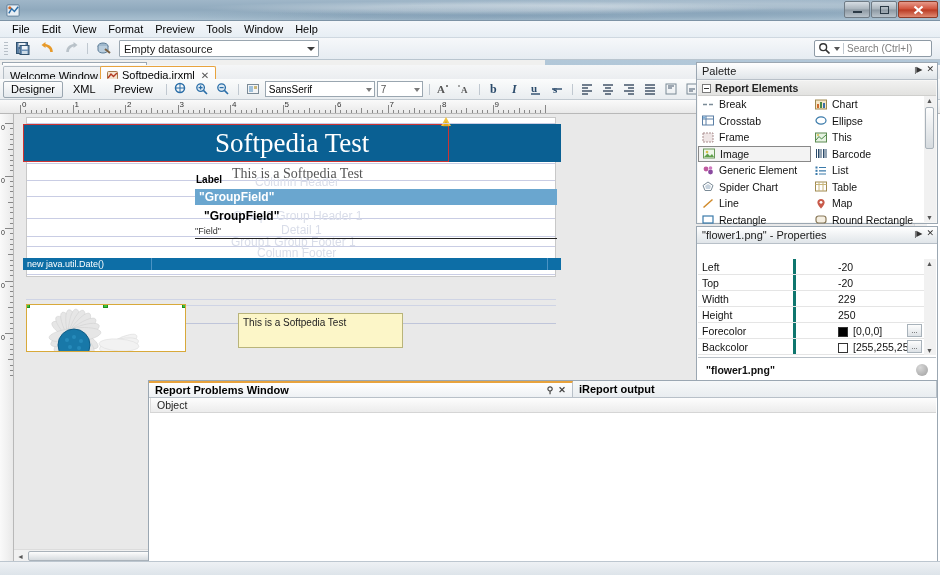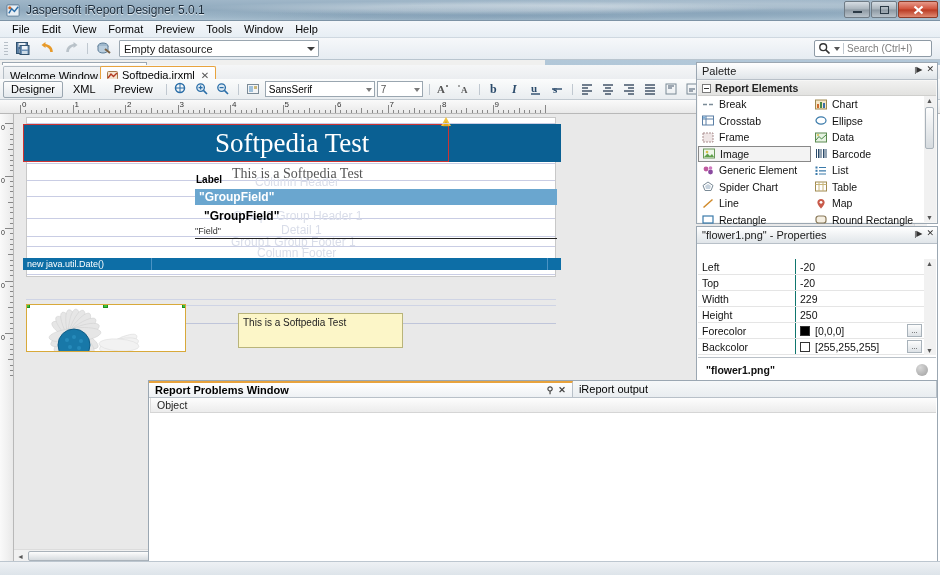--- a/index.html
+++ b/index.html
@@ -278,23 +278,23 @@
   #props { left: 696px; top: 166px; width: 242px; height: 210px; background: #fff; }
   .prop-section {
     height: 14px; background: linear-gradient(to bottom,#f1f1f0,#e4e4e2);
     border-bottom: 1px solid #d2d2d0;
     display: flex; align-items: center; padding-left: 4px; gap: 4px;
     font-size: 10px; color: #222;
   }
   .prop-rows { position: absolute; left: 1px; top: 32px; right: 13px; height: 96px; overflow: hidden; }
   .prow { display: flex; height: 16px; border-bottom: 1px solid #e5e5e5; align-items: center; }
   .prow .k { width: 98px; padding-left: 4px; font-size: 10.5px; color: #111;
-    border-right: 1px solid #0f766e; height: 100%; display: flex; align-items: center; }
+    border-right: 3px solid #0f766e; height: 100%; display: flex; align-items: center; }
   .prow .v { flex: 1; padding-left: 4px; font-size: 10.5px; color: #111;
-    display: flex; align-items: center; gap: 5px; position: relative; }
+    display: flex; align-items: flex-end; gap: 5px; position: relative; margin-left: 38px; }
   .swatch { width: 10px; height: 10px; border: 1px solid #333; }
   .ellipsis-btn {
     position: absolute; right: 2px; width: 15px; height: 13px;
     border: 1px solid #a8b2ba; background: linear-gradient(to bottom,#fdfdfd,#dde2e6);
     font-size: 8px; display: flex; align-items: center; justify-content: center; color: #333;
   }
   .prop-scroll { position: absolute; right: 1px; top: 32px; height: 96px; width: 12px; background: #f1f1f1; }
   .prop-desc {
     position: absolute; left: 1px; right: 1px; top: 130px; bottom: 1px;
     border-top: 1px solid #b9c0c7; background: #fff; padding: 6px 8px; font-size: 10.5px;
@@ -306,21 +306,21 @@
   
   #bottom { left: 148px; top: 320px; width: 790px; height: 205px; background: #fff; }
   .btab-row { position: absolute; left: 0; top: 0; right: 0; height: 17px; display: flex; }
   .btab {
     height: 17px; display: flex; align-items: center; padding: 0 6px; gap: 5px;
     font-size: 11px; font-weight: bold; position: relative;
     background: linear-gradient(to bottom,#ffffff,#e4e8ec);
     border-right: 1px solid #b8c0c8; border-bottom: 1px solid #b8c0c8;
   }
   .btab.active { border-top: 2px solid #e8a33d; background: linear-gradient(to bottom,#ffffff,#eef1f4); }
-  .btab.plain { font-weight: normal; background: linear-gradient(to bottom,#f6f8f9,#e9edf0); flex: 1; }
+  .btab.plain { font-weight: bold; background: linear-gradient(to bottom,#f6f8f9,#e9edf0); flex: 1; }
   .btab .mini { font-size: 9px; color: #444; }
   .bcolhdr {
     position: absolute; left: 1px; right: 1px; top: 17px; height: 15px;
     background: linear-gradient(to bottom,#fdfdfd,#ececec); border-bottom: 1px solid #d5d5d5;
     display: flex; align-items: center; font-size: 10.5px; color: #222;
   }
   .bcolhdr .c1 { width: 485px; padding-left: 8px; }
   .bcolhdr .c2 { padding-left: 6px; border-left: 1px solid #dcdcdc; height: 100%;
     display: flex; align-items: center; flex: 1; }
   .bbody { position: absolute; left: 1px; right: 1px; top: 32px; bottom: 1px; background: #fff; }
@@ -334,21 +334,20 @@
 <body>
 
 <div class="app">
 
   <div class="titlebar">
     <svg class="tb-icon" viewBox="0 0 16 16">
       <rect x="1" y="2" width="13" height="12" rx="1" fill="#e8eef4" stroke="#5a7b96"></rect>
       <path d="M3 11 L6 6 L9 9 L13 4" stroke="#2b6ea8" stroke-width="1.6" fill="none"></path>
       <circle cx="4" cy="5" r="1.6" fill="#d06a2a"></circle>
     </svg>
-    <div class="tb-title">Jaspersoft iReport Designer 5.0.1</div>
     <div class="wbtns">
       <div class="wbtn">
         <span style="display:block;width:9px;height:2px;background:#2b3a46;margin-top:5px;"></span>
       </div>
       <div class="wbtn">
         <span style="display:block;width:9px;height:8px;border:1.5px solid #2b3a46;"></span>
       </div>
       <div class="wbtn close">
         <svg width="11" height="10" viewBox="0 0 11 10">
             <path d="M1.5 1.5 L9.5 8.5 M9.5 1.5 L1.5 8.5" stroke="#fff" stroke-width="2.2" fill="none"></path>
@@ -1092,21 +1091,21 @@
             <span>Frame</span>
           </div>
           <div class="pal-item">
             <span style="width: 13px; display: inline-flex; align-items: center;">
               <svg width="12" height="11" viewBox="0 0 12 11">
                 <rect x="0.5" y="1" width="11" height="9" fill="#e6f2e2" stroke="#5a8a50"></rect>
                 <path d="M1 8 L4 4.5 L6.5 7 L11 3" stroke="#4a8a46" fill="none"></path>
                 <circle cx="3" cy="3" r="1" fill="#d8c04a"></circle>
               </svg>
             </span>
-            <span>Data</span>
+            <span>This</span>
           </div>
           <div class="pal-item sel">
             <span style="width: 13px; display: inline-flex; align-items: center;">
               <svg width="12" height="11" viewBox="0 0 12 11">
                 <rect x="0.5" y="1" width="11" height="9" fill="#eef6ea" stroke="#6a9a5a"></rect>
                 <circle cx="4" cy="4" r="1.3" fill="#d8c04a"></circle>
                 <path d="M1 9 L4.5 5.5 L7 8 L9 6 L11 9 Z" fill="#5fa04a"></path>
               </svg>
             </span>
             <span>Image</span>

